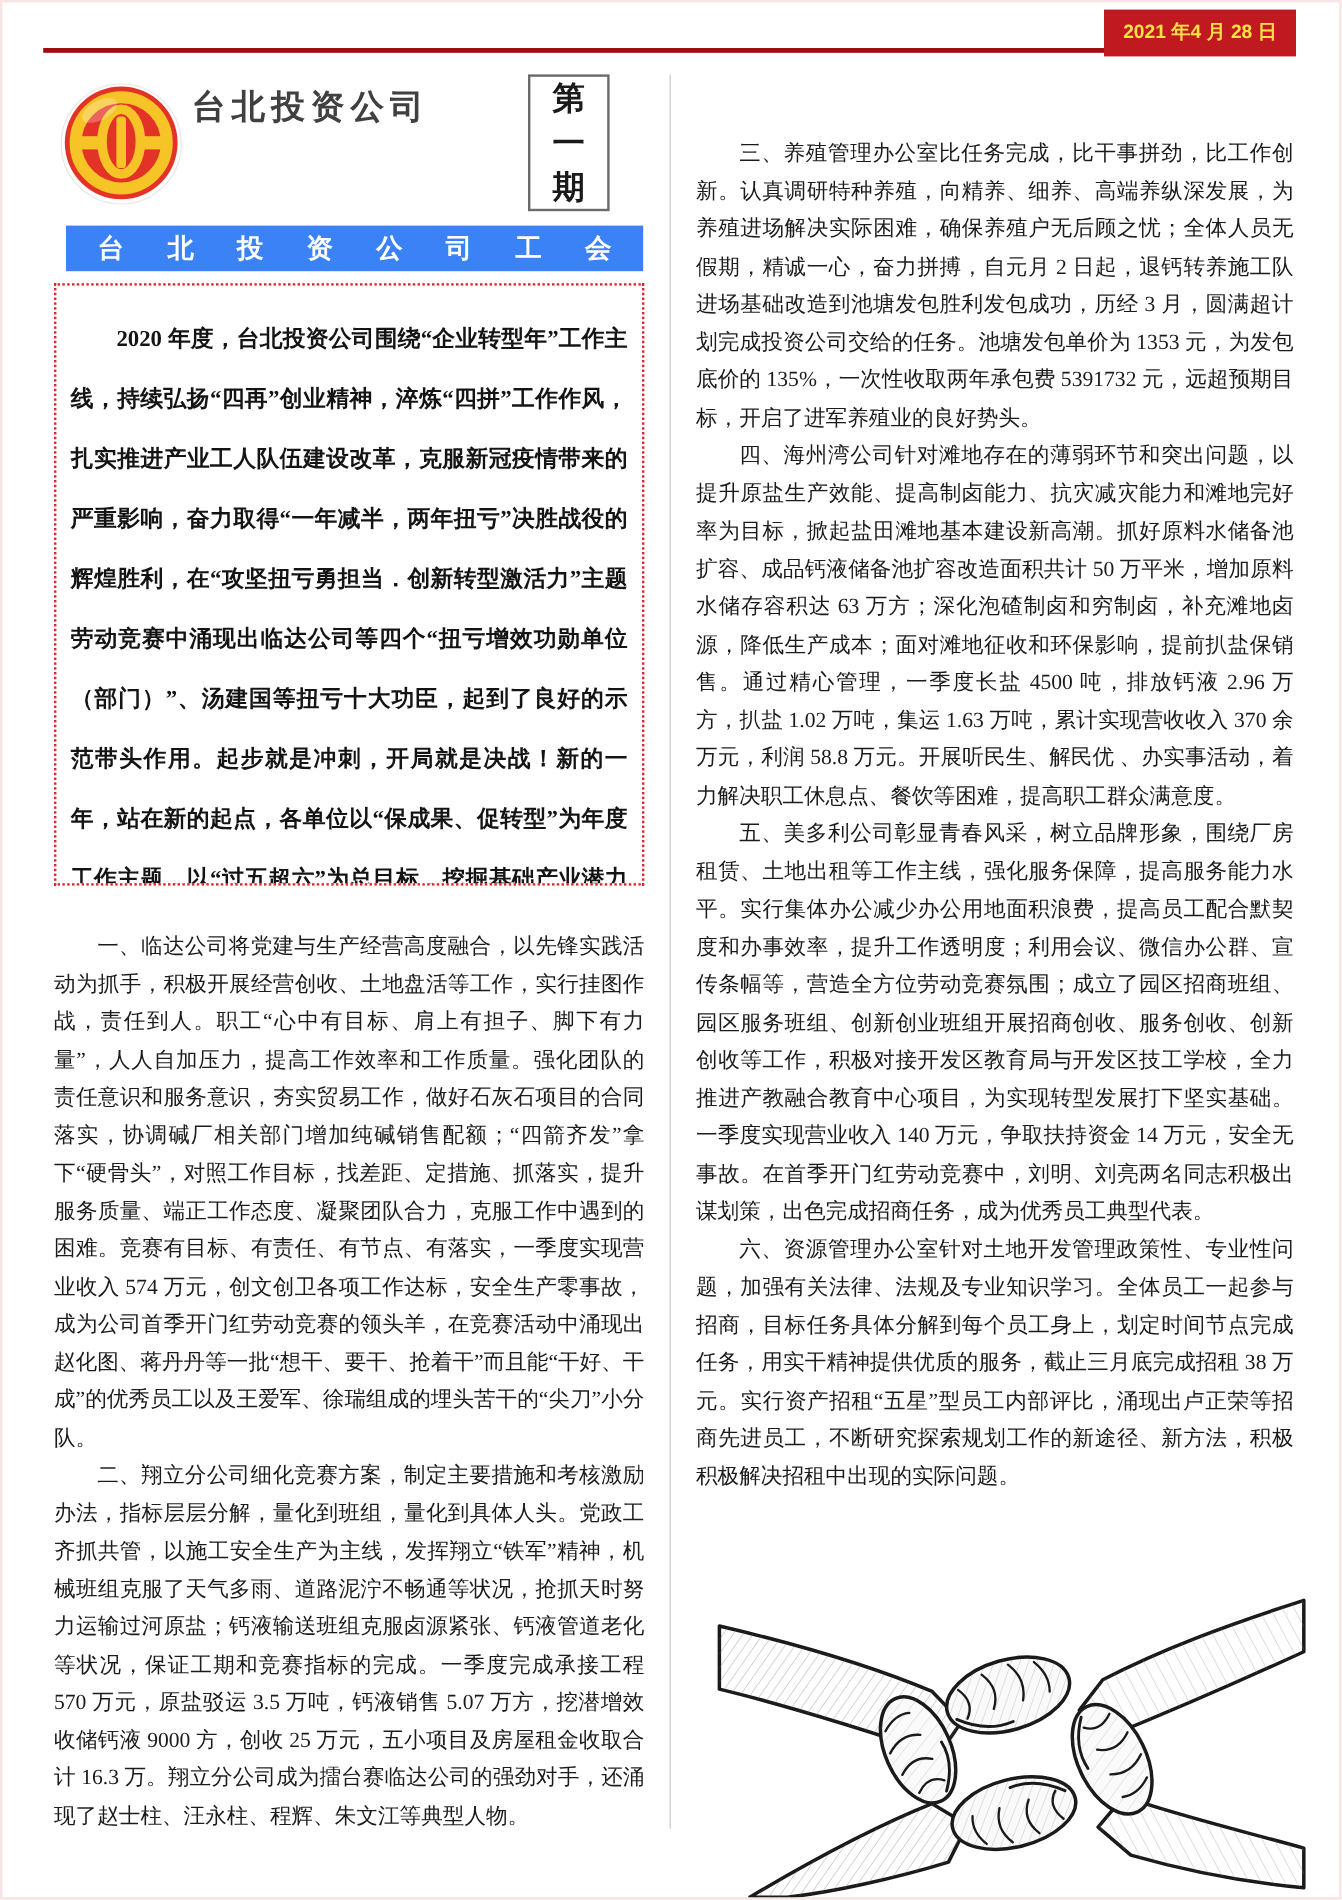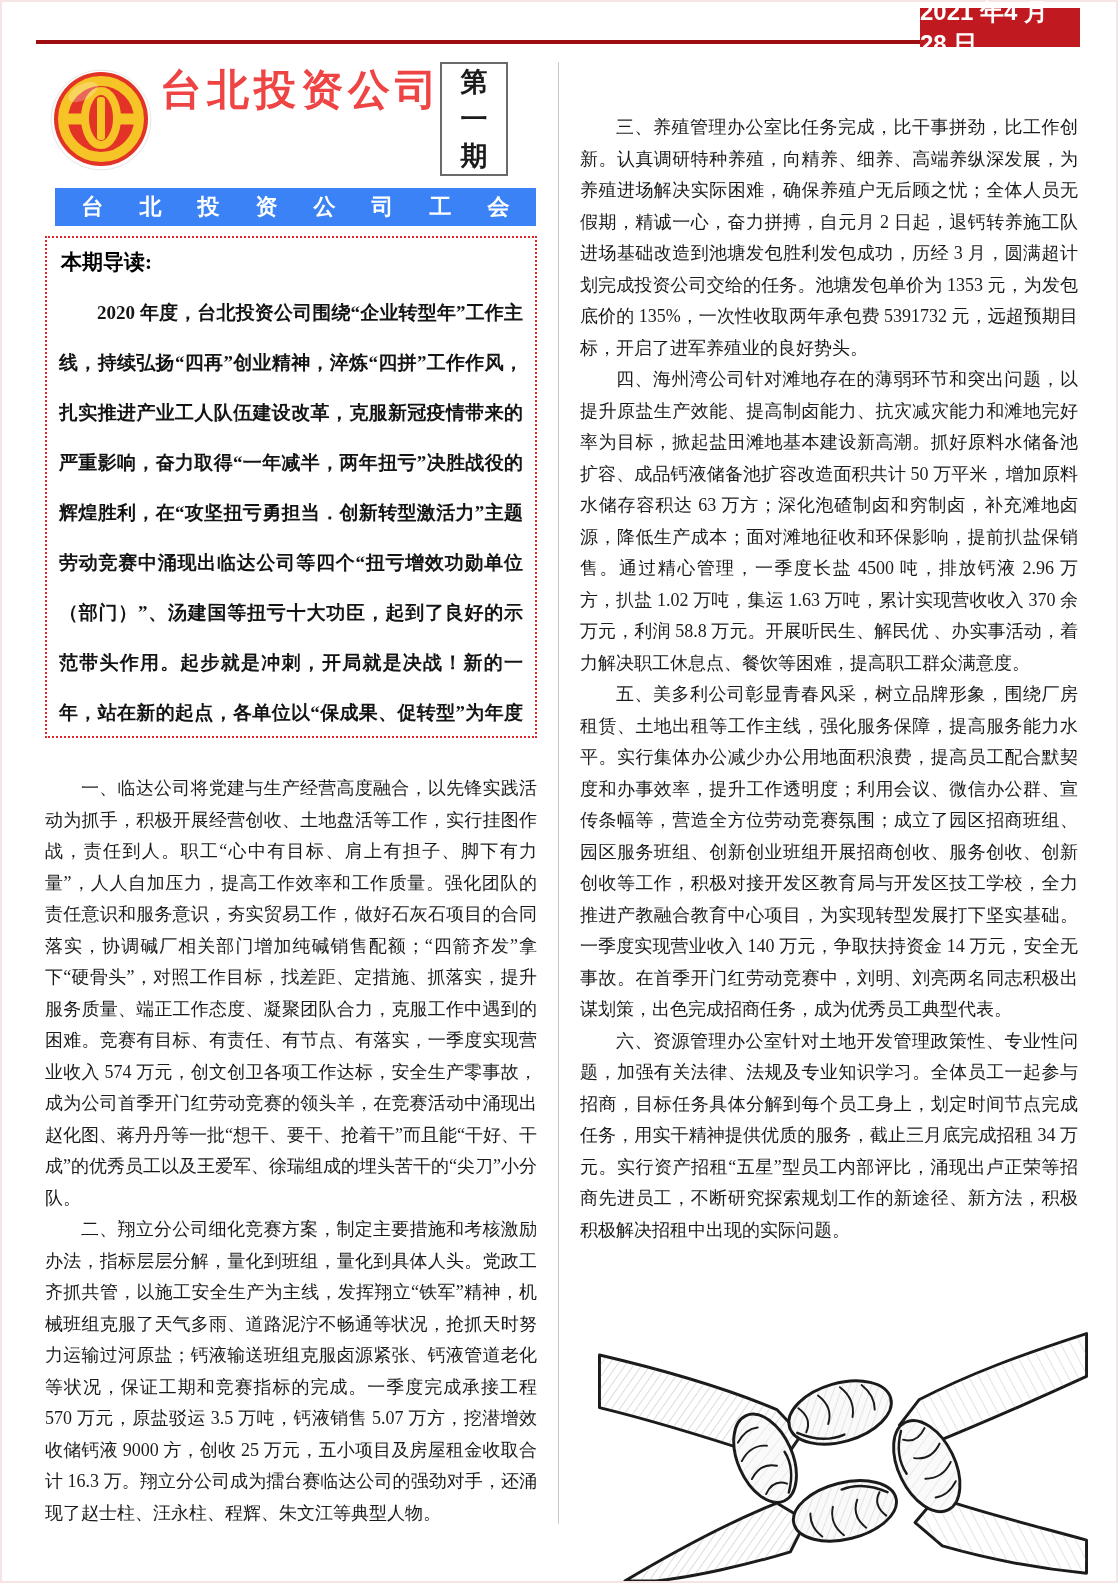--- a/index.html
+++ b/index.html
@@ -7,30 +7,30 @@
     width:1118px;height:1583px;position:relative;background:#ffffff;
     font-family:"Liberation Serif","DejaVu Serif",serif;
     overflow:hidden;
   }
   .abs{position:absolute;}
   .page-border{left:0;top:0;right:0;bottom:0;border:2px solid #f7e4e4;pointer-events:none;}
 
   
   .top-rule{left:36px;top:40px;width:1044px;height:4px;background:#9e0d10;}
   .date-badge{
-    left:920px;top:8px;width:160px;height:39px;background:#c01a20;color:#ffffff;
+    left:920px;top:8px;width:160px;height:39px;background:#c01a20;color:#fde047;
     display:flex;align-items:center;justify-content:center;
-    font-family:"Liberation Sans","DejaVu Sans",sans-serif;font-weight:bold;font-size:24px;
+    font-family:"Liberation Sans","DejaVu Sans",sans-serif;font-weight:bold;font-size:16px;
   }
 
   
   .logo{left:50px;top:66px;width:102px;height:114px;}
   .title-block{left:160px;top:62px;width:280px;}
   .title-line{
-    font-size:42px;font-weight:900;color:#ef4444;letter-spacing:5px;
+    font-size:28px;font-weight:900;color:#404040;letter-spacing:5px;
     line-height:56px;white-space:nowrap;font-family:"Liberation Serif","DejaVu Serif",serif;
   }
   .issue-box{
     left:440px;top:62px;width:64px;height:110px;border:2px solid #6a6a6a;background:#fff;
     display:flex;flex-direction:column;align-items:center;justify-content:center;gap:1px;
     font-size:27px;font-weight:bold;color:#1a1a1a;
   }
   .union-banner{
     left:55px;top:188px;width:481px;height:38px;background:#3b82f6;color:#fff;
     display:flex;align-items:center;justify-content:center;
@@ -87,36 +87,35 @@
 
 <div class="abs issue-box">
   <span>第</span>
   <span>一</span>
   <span>期</span>
 </div>
 
 <div class="abs union-banner">台北投资公司工会</div>
 
 <div class="abs intro-box">
-  <div class="intro-heading">本期导读:</div>
   <div class="intro-body">2020 年度，台北投资公司围绕“企业转型年”工作主线，持续弘扬“四再”创业精神，淬炼“四拼”工作作风，扎实推进产业工人队伍建设改革，克服新冠疫情带来的严重影响，奋力取得“一年减半，两年扭亏”决胜战役的辉煌胜利，在“攻坚扭亏勇担当．创新转型激活力”主题劳动竞赛中涌现出临达公司等四个“扭亏增效功勋单位（部门）”、汤建国等扭亏十大功臣，起到了良好的示范带头作用。起步就是冲刺，开局就是决战！新的一年，站在新的起点，各单位以“保成果、促转型”为年度工作主题，以“过五超六”为总目标，挖掘基础产业潜力确保“减面积不减产量”，深化土地挖潜“五小项目”遍地开花，开发土地资源实施转型突破“全员招商”，全面推进开塔河和退钙转养项目，扩张物流贸易业、市政服务业、水产养殖业，各条战线捷报频传，全面实现首季开门红。</div>
 </div>
 
 <div class="abs col-divider"></div>
 
 <div class="abs col left-col">
   <p>一、临达公司将党建与生产经营高度融合，以先锋实践活动为抓手，积极开展经营创收、土地盘活等工作，实行挂图作战，责任到人。职工“心中有目标、肩上有担子、脚下有力量”，人人自加压力，提高工作效率和工作质量。强化团队的责任意识和服务意识，夯实贸易工作，做好石灰石项目的合同落实，协调碱厂相关部门增加纯碱销售配额；“四箭齐发”拿下“硬骨头”，对照工作目标，找差距、定措施、抓落实，提升服务质量、端正工作态度、凝聚团队合力，克服工作中遇到的困难。竞赛有目标、有责任、有节点、有落实，一季度实现营业收入 574 万元，创文创卫各项工作达标，安全生产零事故，成为公司首季开门红劳动竞赛的领头羊，在竞赛活动中涌现出赵化图、蒋丹丹等一批“想干、要干、抢着干”而且能“干好、干成”的优秀员工以及王爱军、徐瑞组成的埋头苦干的“尖刀”小分队。</p>
   <p>二、翔立分公司细化竞赛方案，制定主要措施和考核激励办法，指标层层分解，量化到班组，量化到具体人头。党政工齐抓共管，以施工安全生产为主线，发挥翔立“铁军”精神，机械班组克服了天气多雨、道路泥泞不畅通等状况，抢抓天时努力运输过河原盐；钙液输送班组克服卤源紧张、钙液管道老化等状况，保证工期和竞赛指标的完成。一季度完成承接工程 570 万元，原盐驳运 3.5 万吨，钙液销售 5.07 万方，挖潜增效收储钙液 9000 方，创收 25 万元，五小项目及房屋租金收取合计 16.3 万。翔立分公司成为擂台赛临达公司的强劲对手，还涌现了赵士柱、汪永柱、程辉、朱文江等典型人物。</p>
 </div>
 
 <div class="abs col right-col">
   <p>三、养殖管理办公室比任务完成，比干事拼劲，比工作创新。认真调研特种养殖，向精养、细养、高端养纵深发展，为养殖进场解决实际困难，确保养殖户无后顾之忧；全体人员无假期，精诚一心，奋力拼搏，自元月 2 日起，退钙转养施工队进场基础改造到池塘发包胜利发包成功，历经 3 月，圆满超计划完成投资公司交给的任务。池塘发包单价为 1353 元，为发包底价的 135%，一次性收取两年承包费 5391732 元，远超预期目标，开启了进军养殖业的良好势头。</p>
   <p>四、海州湾公司针对滩地存在的薄弱环节和突出问题，以提升原盐生产效能、提高制卤能力、抗灾减灾能力和滩地完好率为目标，掀起盐田滩地基本建设新高潮。抓好原料水储备池扩容、成品钙液储备池扩容改造面积共计 50 万平米，增加原料水储存容积达 63 万方；深化泡碴制卤和穷制卤，补充滩地卤源，降低生产成本；面对滩地征收和环保影响，提前扒盐保销售。通过精心管理，一季度长盐 4500 吨，排放钙液 2.96 万方，扒盐 1.02 万吨，集运 1.63 万吨，累计实现营收收入 370 余万元，利润 58.8 万元。开展听民生、解民优 、办实事活动，着力解决职工休息点、餐饮等困难，提高职工群众满意度。</p>
   <p>五、美多利公司彰显青春风采，树立品牌形象，围绕厂房租赁、土地出租等工作主线，强化服务保障，提高服务能力水平。实行集体办公减少办公用地面积浪费，提高员工配合默契度和办事效率，提升工作透明度；利用会议、微信办公群、宣传条幅等，营造全方位劳动竞赛氛围；成立了园区招商班组、园区服务班组、创新创业班组开展招商创收、服务创收、创新创收等工作，积极对接开发区教育局与开发区技工学校，全力推进产教融合教育中心项目，为实现转型发展打下坚实基础。一季度实现营业收入 140 万元，争取扶持资金 14 万元，安全无事故。在首季开门红劳动竞赛中，刘明、刘亮两名同志积极出谋划策，出色完成招商任务，成为优秀员工典型代表。</p>
-  <p>六、资源管理办公室针对土地开发管理政策性、专业性问题，加强有关法律、法规及专业知识学习。全体员工一起参与招商，目标任务具体分解到每个员工身上，划定时间节点完成任务，用实干精神提供优质的服务，截止三月底完成招租 34 万元。实行资产招租“五星”型员工内部评比，涌现出卢正荣等招商先进员工，不断研究探索规划工作的新途径、新方法，积极积极解决招租中出现的实际问题。</p>
+  <p>六、资源管理办公室针对土地开发管理政策性、专业性问题，加强有关法律、法规及专业知识学习。全体员工一起参与招商，目标任务具体分解到每个员工身上，划定时间节点完成任务，用实干精神提供优质的服务，截止三月底完成招租 38 万元。实行资产招租“五星”型员工内部评比，涌现出卢正荣等招商先进员工，不断研究探索规划工作的新途径、新方法，积极积极解决招租中出现的实际问题。</p>
 </div>
 
 <div class="abs hands">
   <svg viewBox="0 0 500 270" xmlns="http://www.w3.org/2000/svg">
     <defs>
       <pattern id="hatch" width="7" height="7" patternUnits="userSpaceOnUse" patternTransform="rotate(35)">
         <line x1="0" y1="0" x2="0" y2="7" stroke="#6b6b6b" stroke-width="1.1"></line>
       </pattern>
       <pattern id="hatch2" width="9" height="9" patternUnits="userSpaceOnUse" patternTransform="rotate(-28)">
         <line x1="0" y1="0" x2="0" y2="9" stroke="#8a8a8a" stroke-width="1"></line>

